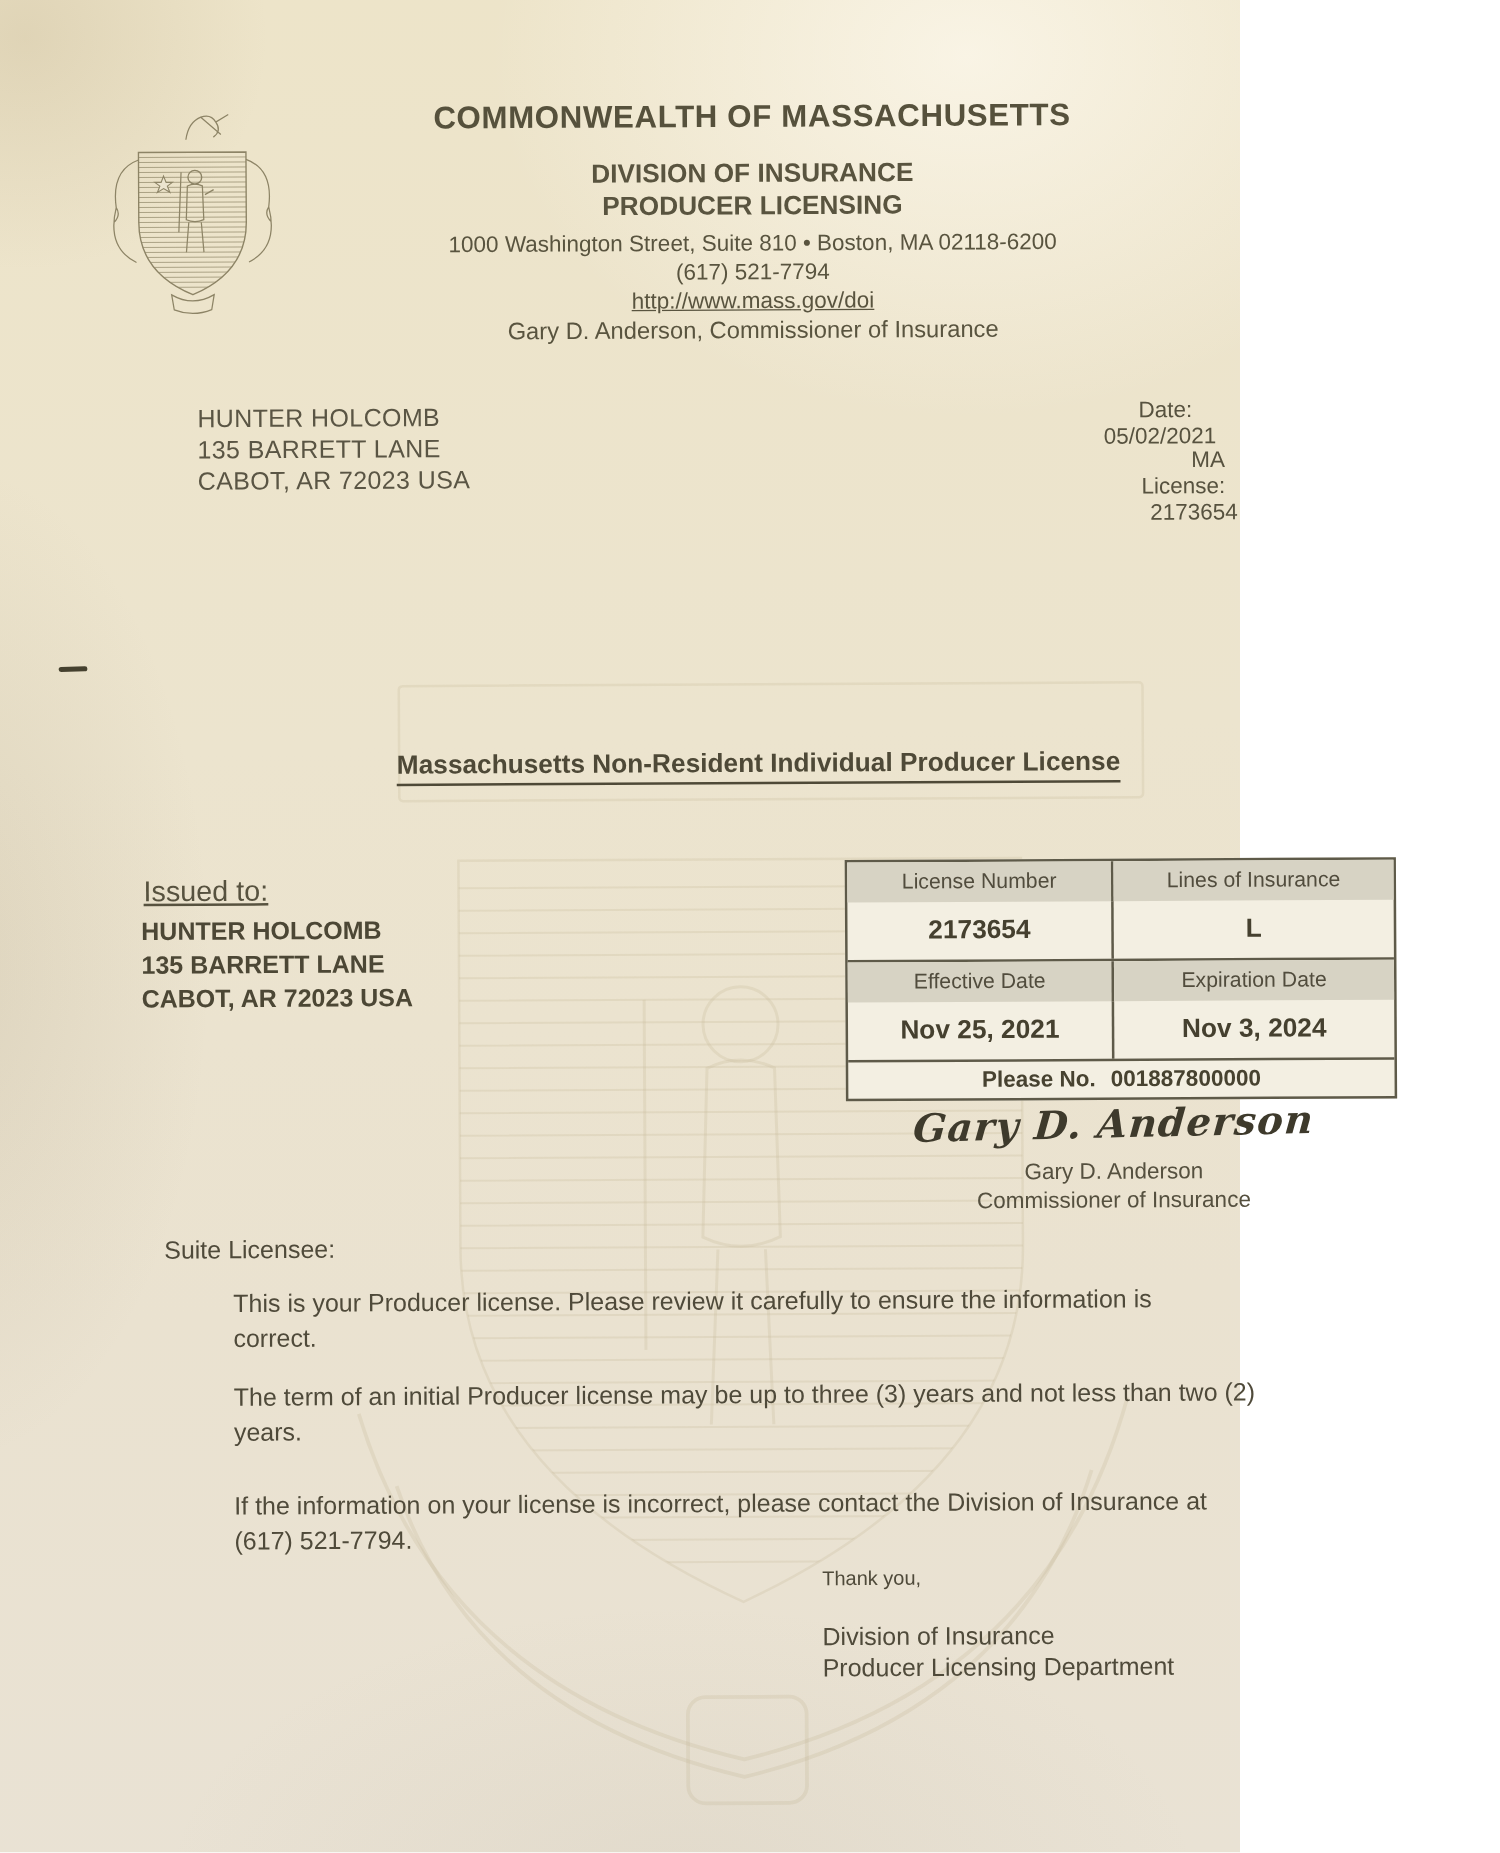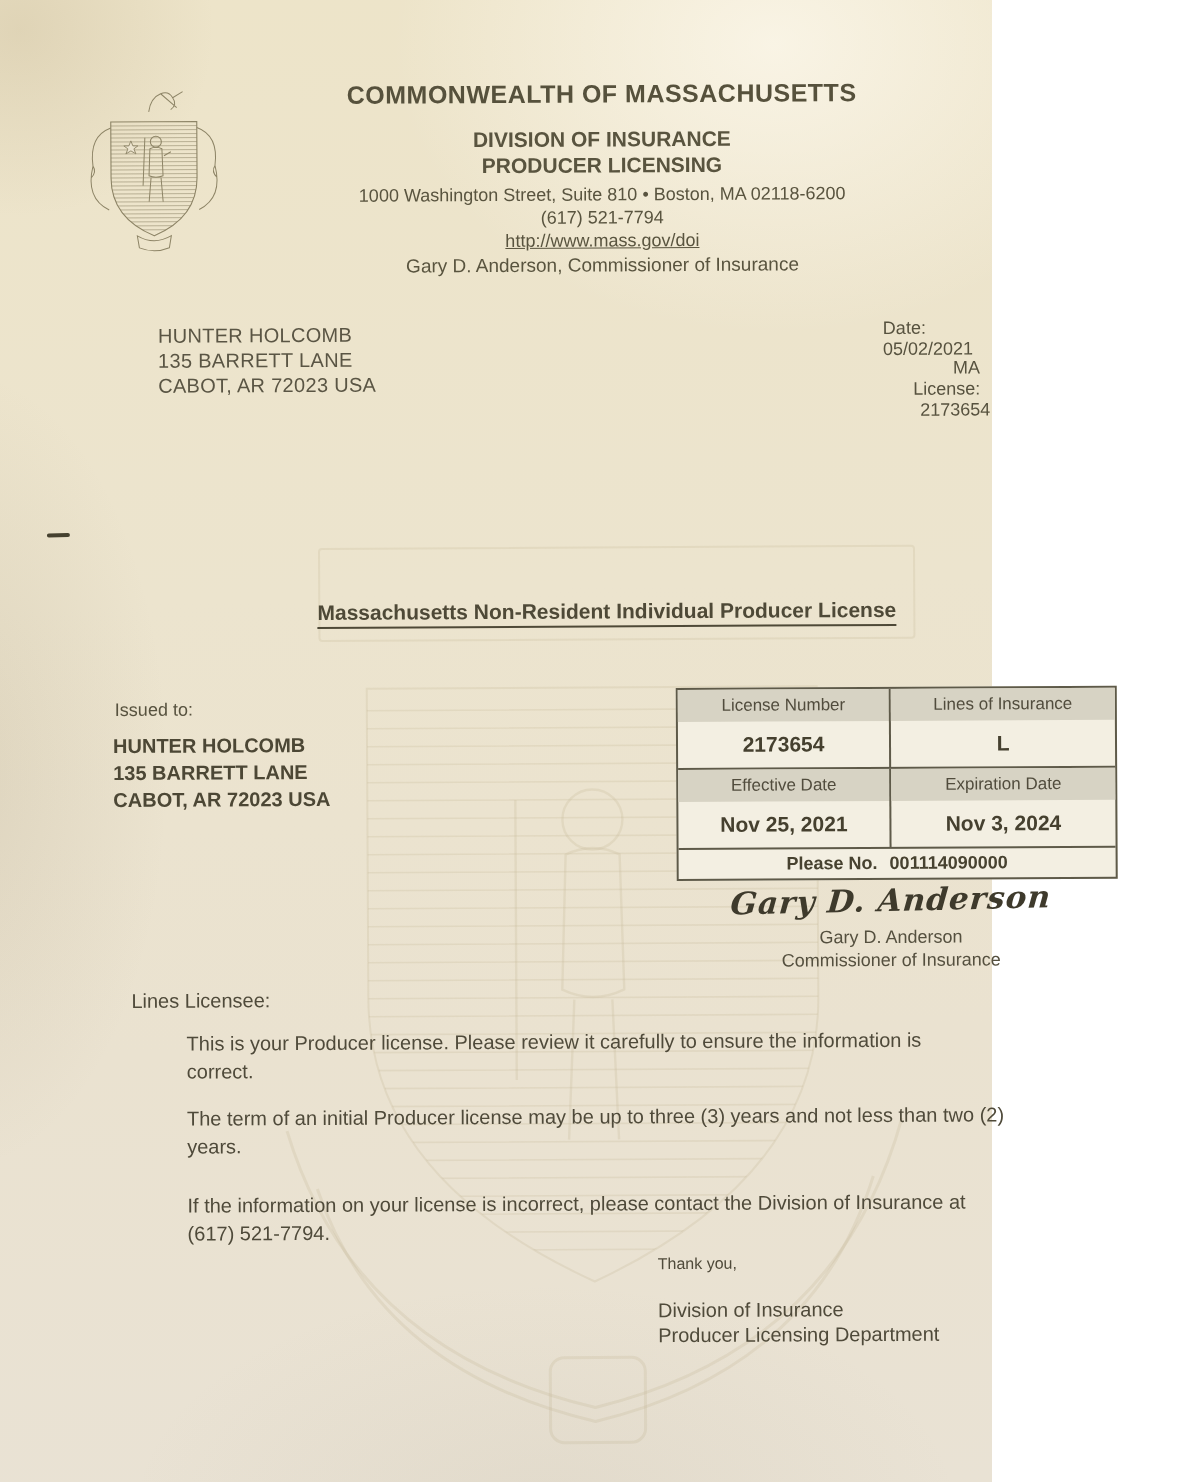--- a/index.html
+++ b/index.html
@@ -32,32 +32,32 @@
   .hdr-address{font-size:18px;line-height:23px;margin-top:5px;}
   .hdr-phone{font-size:18px;line-height:23px;}
   .hdr-url{font-size:18px;line-height:23px;text-decoration:underline;}
   .hdr-comm{font-size:19px;line-height:26px;}
 
   
   .recipient{left:160px;top:322px;font-size:20px;line-height:25px;letter-spacing:.3px;color:#5a5544;}
   .meta-row{font-size:18px;color:#57523f;}
   .meta-date{left:885px;top:320px;}
   .meta-lic{left:885px;top:360px;text-align:right;}
-  .meta-label{display:inline-block;}
+  .meta-label{display:inline-block;margin-left:28px;}
   .meta-date .meta-label{width:108px;}
   .meta-lic .meta-label{margin-right:10px;}
 
   .stray-dash{left:48px;top:531px;width:23px;height:4px;background:#45412f;border-radius:2px;transform:rotate(-1deg);}
 
   
   .doc-title-wrap{left:0;top:600px;width:1215px;text-align:center;}
   .doc-title{font-size:21px;font-weight:bold;color:#4e4937;border-bottom:2px solid #4e4937;padding-bottom:3px;}
 
   
-  .issued-label{left:115px;top:698px;font-size:18px;color:#57523f;}
+  .issued-label{left:115px;top:698px;font-size:23px;text-decoration:underline;color:#57523f;}
   .issued-addr{left:113px;top:731px;font-size:20px;font-weight:bold;line-height:27px;color:#4c4735;}
 
   
   .lic-table{left:676px;top:689px;width:437px;border:2px solid #5e5a49;background:#f3efe2;}
   .lt-row{display:flex;}
   .lt-cell{box-sizing:border-box;display:flex;align-items:center;justify-content:center;}
   .lt-left{width:213px;border-right:2px solid #5e5a49;}
   .lt-right{flex:1;}
   .lt-head{height:32px;background:#d7d3c4;font-size:17px;color:#514c3d;}
   .lt-val{height:46px;font-size:21px;font-weight:bold;color:#45402f;}
@@ -172,29 +172,29 @@
       <div class="lt-row">
         <div class="lt-cell lt-left lt-head">Effective Date</div>
         <div class="lt-cell lt-right lt-head">Expiration Date</div>
       </div>
       <div class="lt-row lt-rule">
         <div class="lt-cell lt-left lt-val">Nov 25, 2021</div>
         <div class="lt-cell lt-right lt-val">Nov 3, 2024</div>
       </div>
       <div class="lt-serial">
         <span>Please No.</span>
-        <span>001114090000</span>
+        <span>001887800000</span>
       </div>
     </div>
 
     <div class="abs sig-script">Gary D. Anderson</div>
     <div class="abs sig-name">Gary D. Anderson</div>
     <div class="abs sig-title">Commissioner of Insurance</div>
 
-    <div class="abs salutation">Lines Licensee:</div>
+    <div class="abs salutation">Suite Licensee:</div>
     <div class="abs para para1">This is your Producer license. Please review it carefully to ensure the information is correct.</div>
     <div class="abs para para2">The term of an initial Producer license may be up to three (3) years and not less than two (2) years.</div>
     <div class="abs para para3">If the information on your license is incorrect, please contact the Division of Insurance at (617) 521-7794.</div>
     <div class="abs closing">Thank you,</div>
     <div class="abs sig-org">Division of Insurance</div>
     <div class="abs sig-dept">Producer Licensing Department</div>
 
   </div>
 </div>
 

